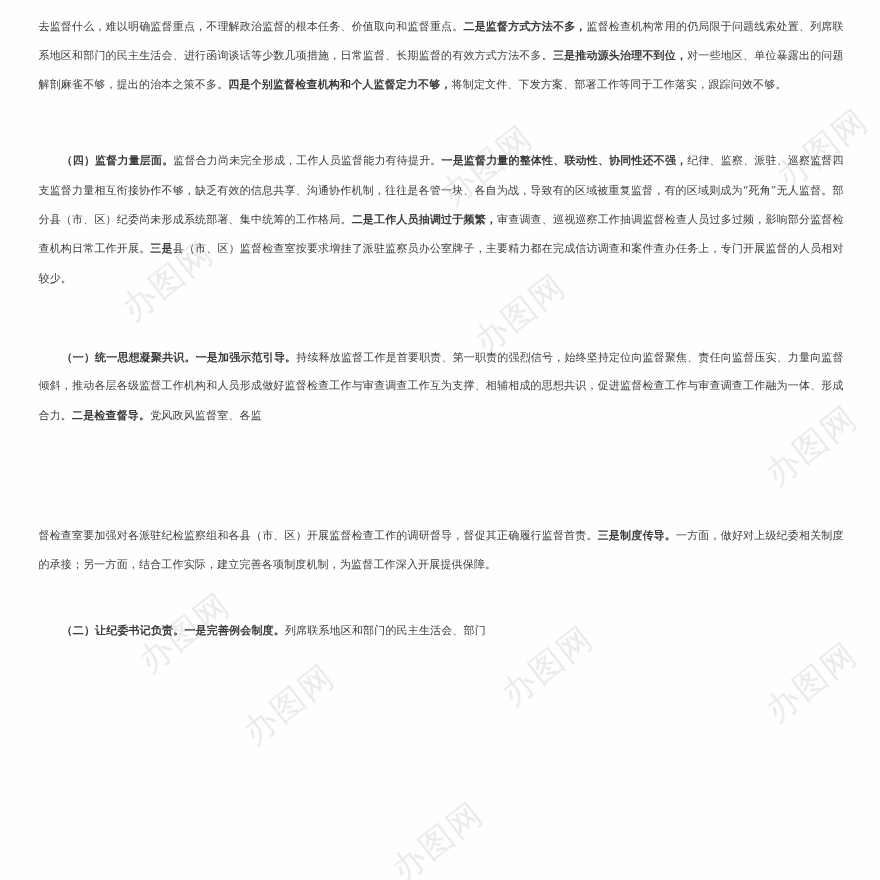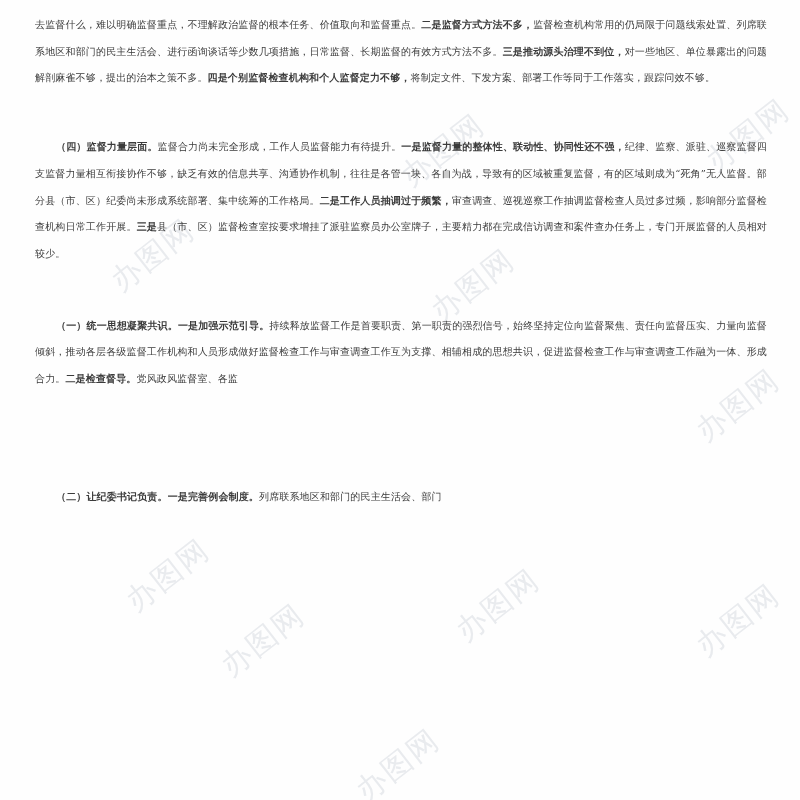--- a/index.html
+++ b/index.html
@@ -128,20 +128,21 @@
     <div class="gap-head-bot"></div>
 
     <p class="para indent"><b>（一）统一思想凝聚共识。一是加强示范引导。</b><span>持续释放监督工作是首要职责、第一职责的强烈信号，始终坚持定位向监督聚焦、责任向监督压实、力量向监督倾斜，推动各层各级监督工作机构和人员形成做好监督检查工作与审查调查工作互为支撑、相辅相成的思想共识，促进监督检查工作与审查调查工作融为一体、形成合力。</span><b>二是检查督导。</b><span>党风政风监督室、各监</span></p>
 
   </div>
 
   <div class="page-break"></div>
 
   <div class="sheet">
 
+    <p class="para"><span>督检查室要加强对各派驻纪检监察组和各县（市、区）开展监督检查工作的调研督导，督促其正确履行监督首责。</span><b>三是制度传导。</b><span>一方面，做好对上级纪委相关制度的承接；另一方面，结合工作实际，建立完善各项制度机制，为监督工作深入开展提供保障。</span></p>
 
     <div class="gap-small"></div>
 
     <p class="para indent"><b>（二）让纪委书记负责。一是完善例会制度。</b><span>列席联系地区和部门的民主生活会、部门</span></p>
 
     <div class="clip-last">
       <p class="para">及区监督工作例会，分析形势、查找问题、明确任务、提出要求，党风政风监督室要定期组织</p>
     </div>
 
   </div>

